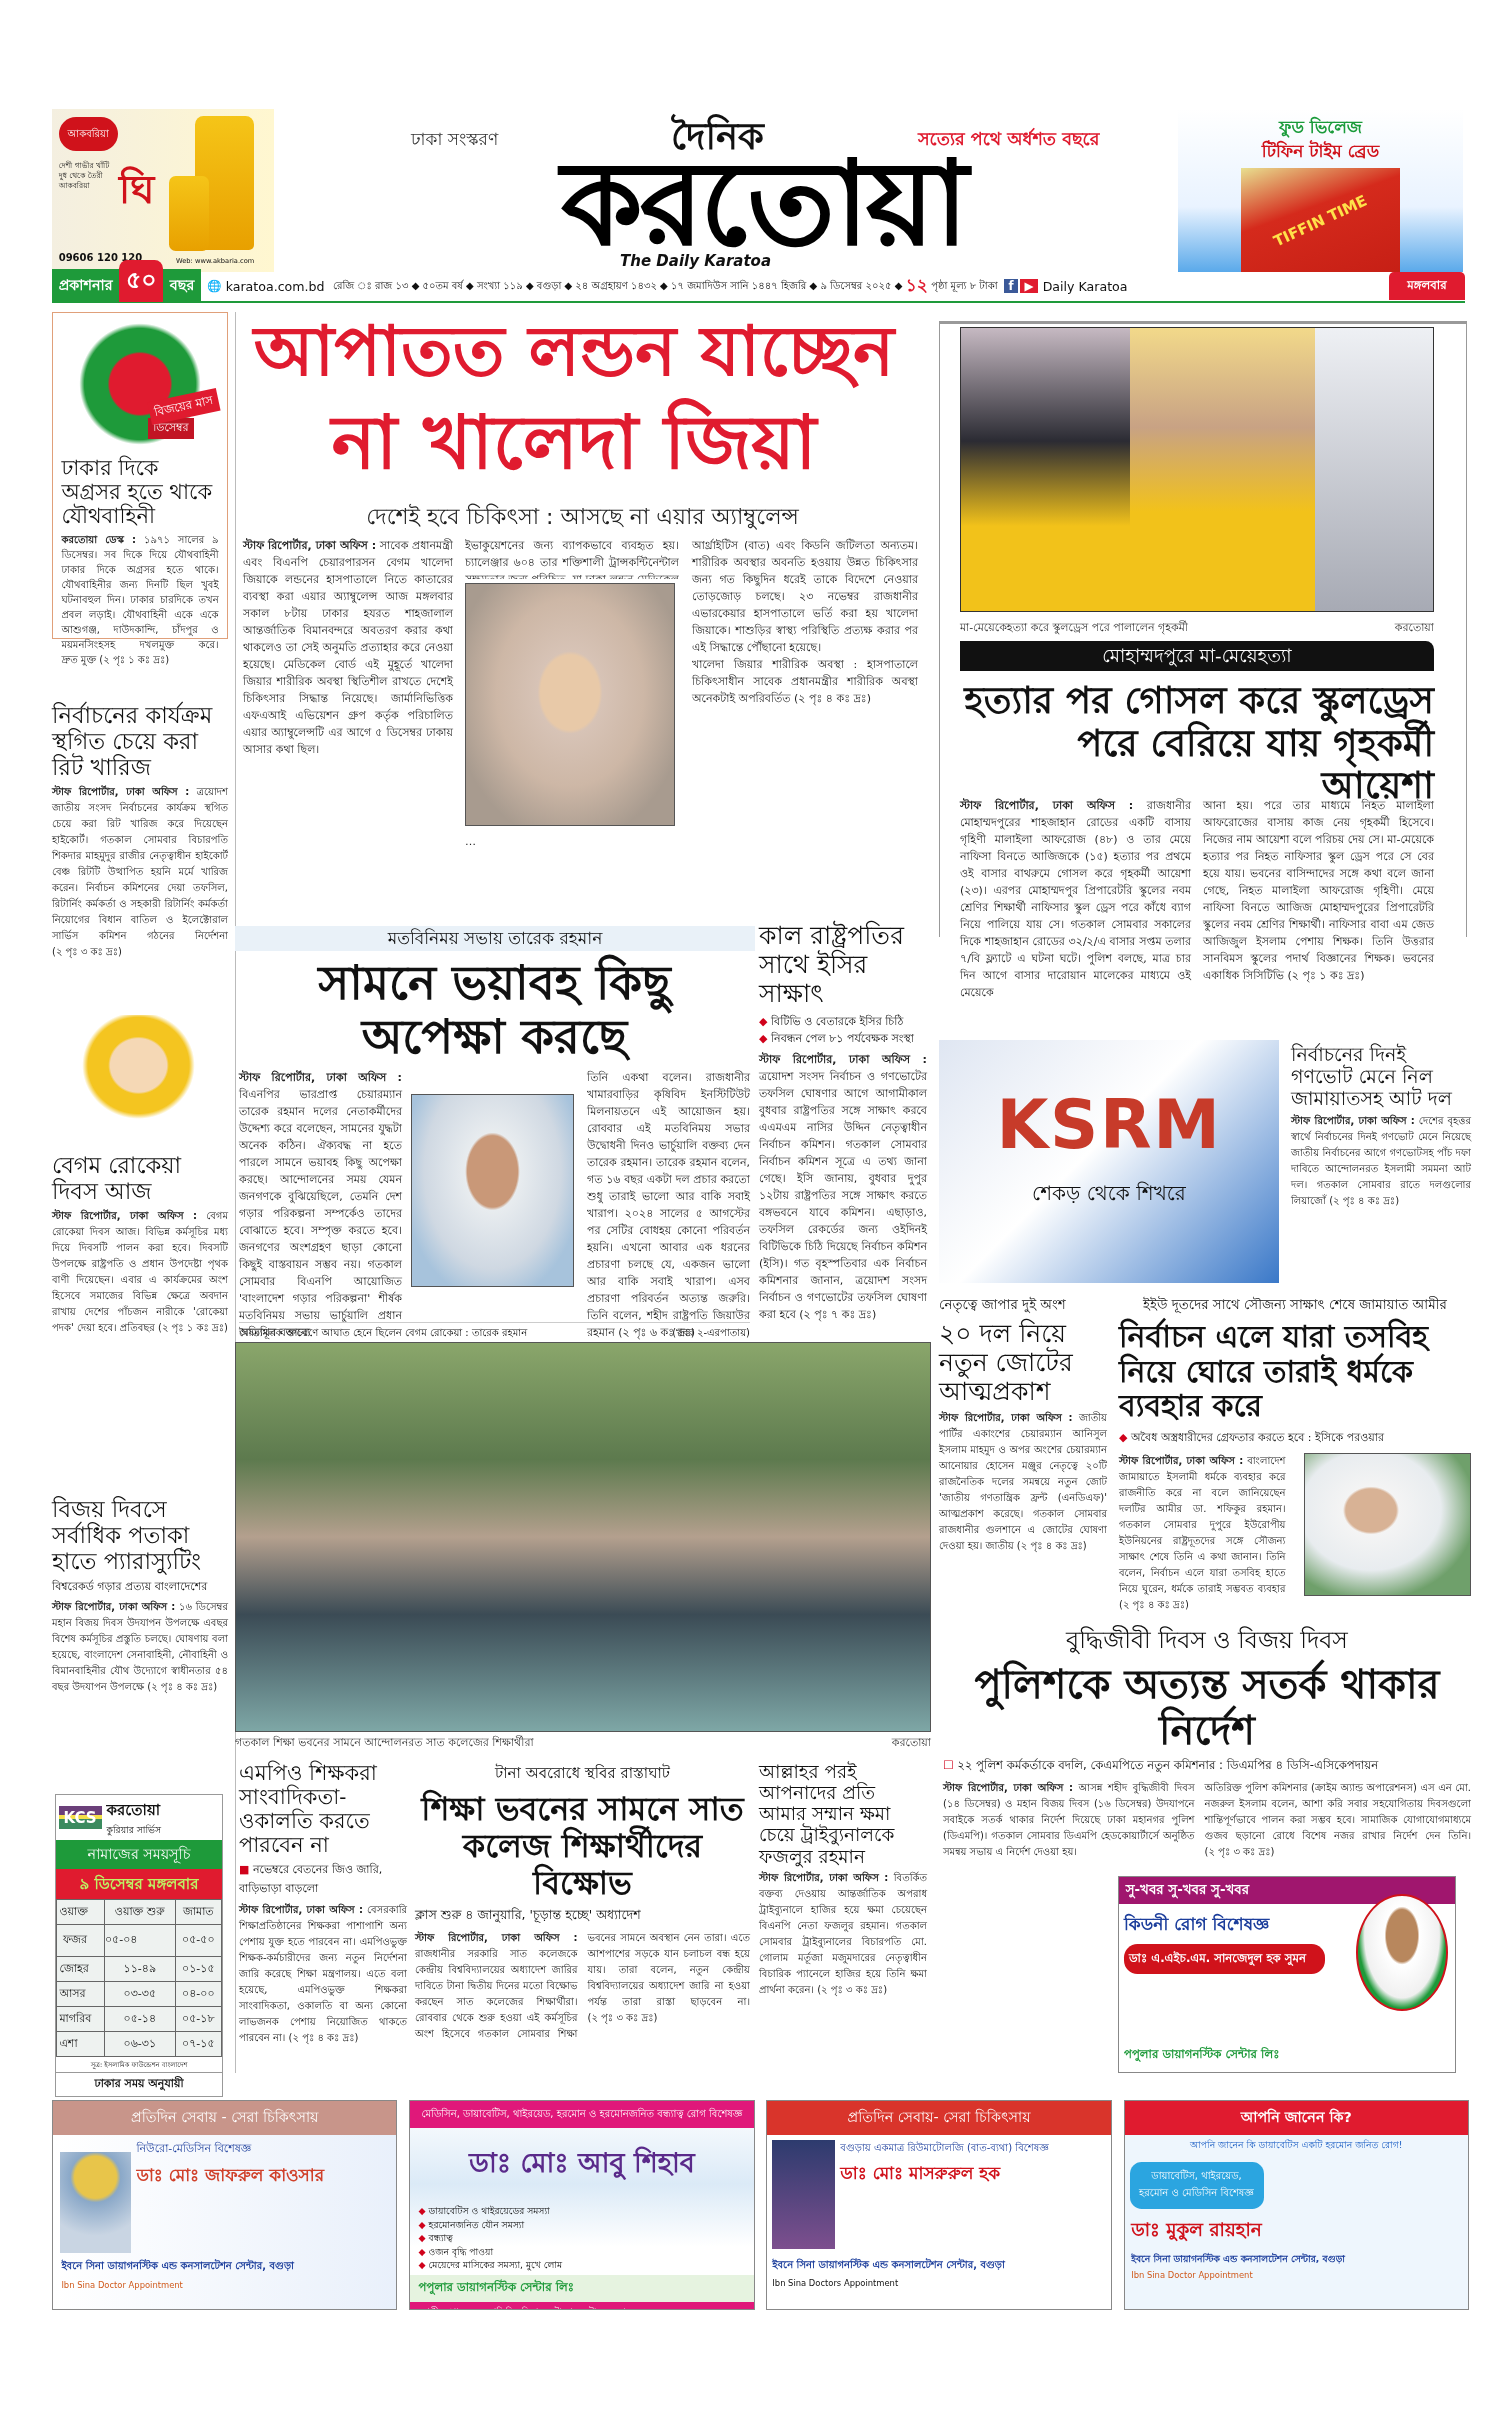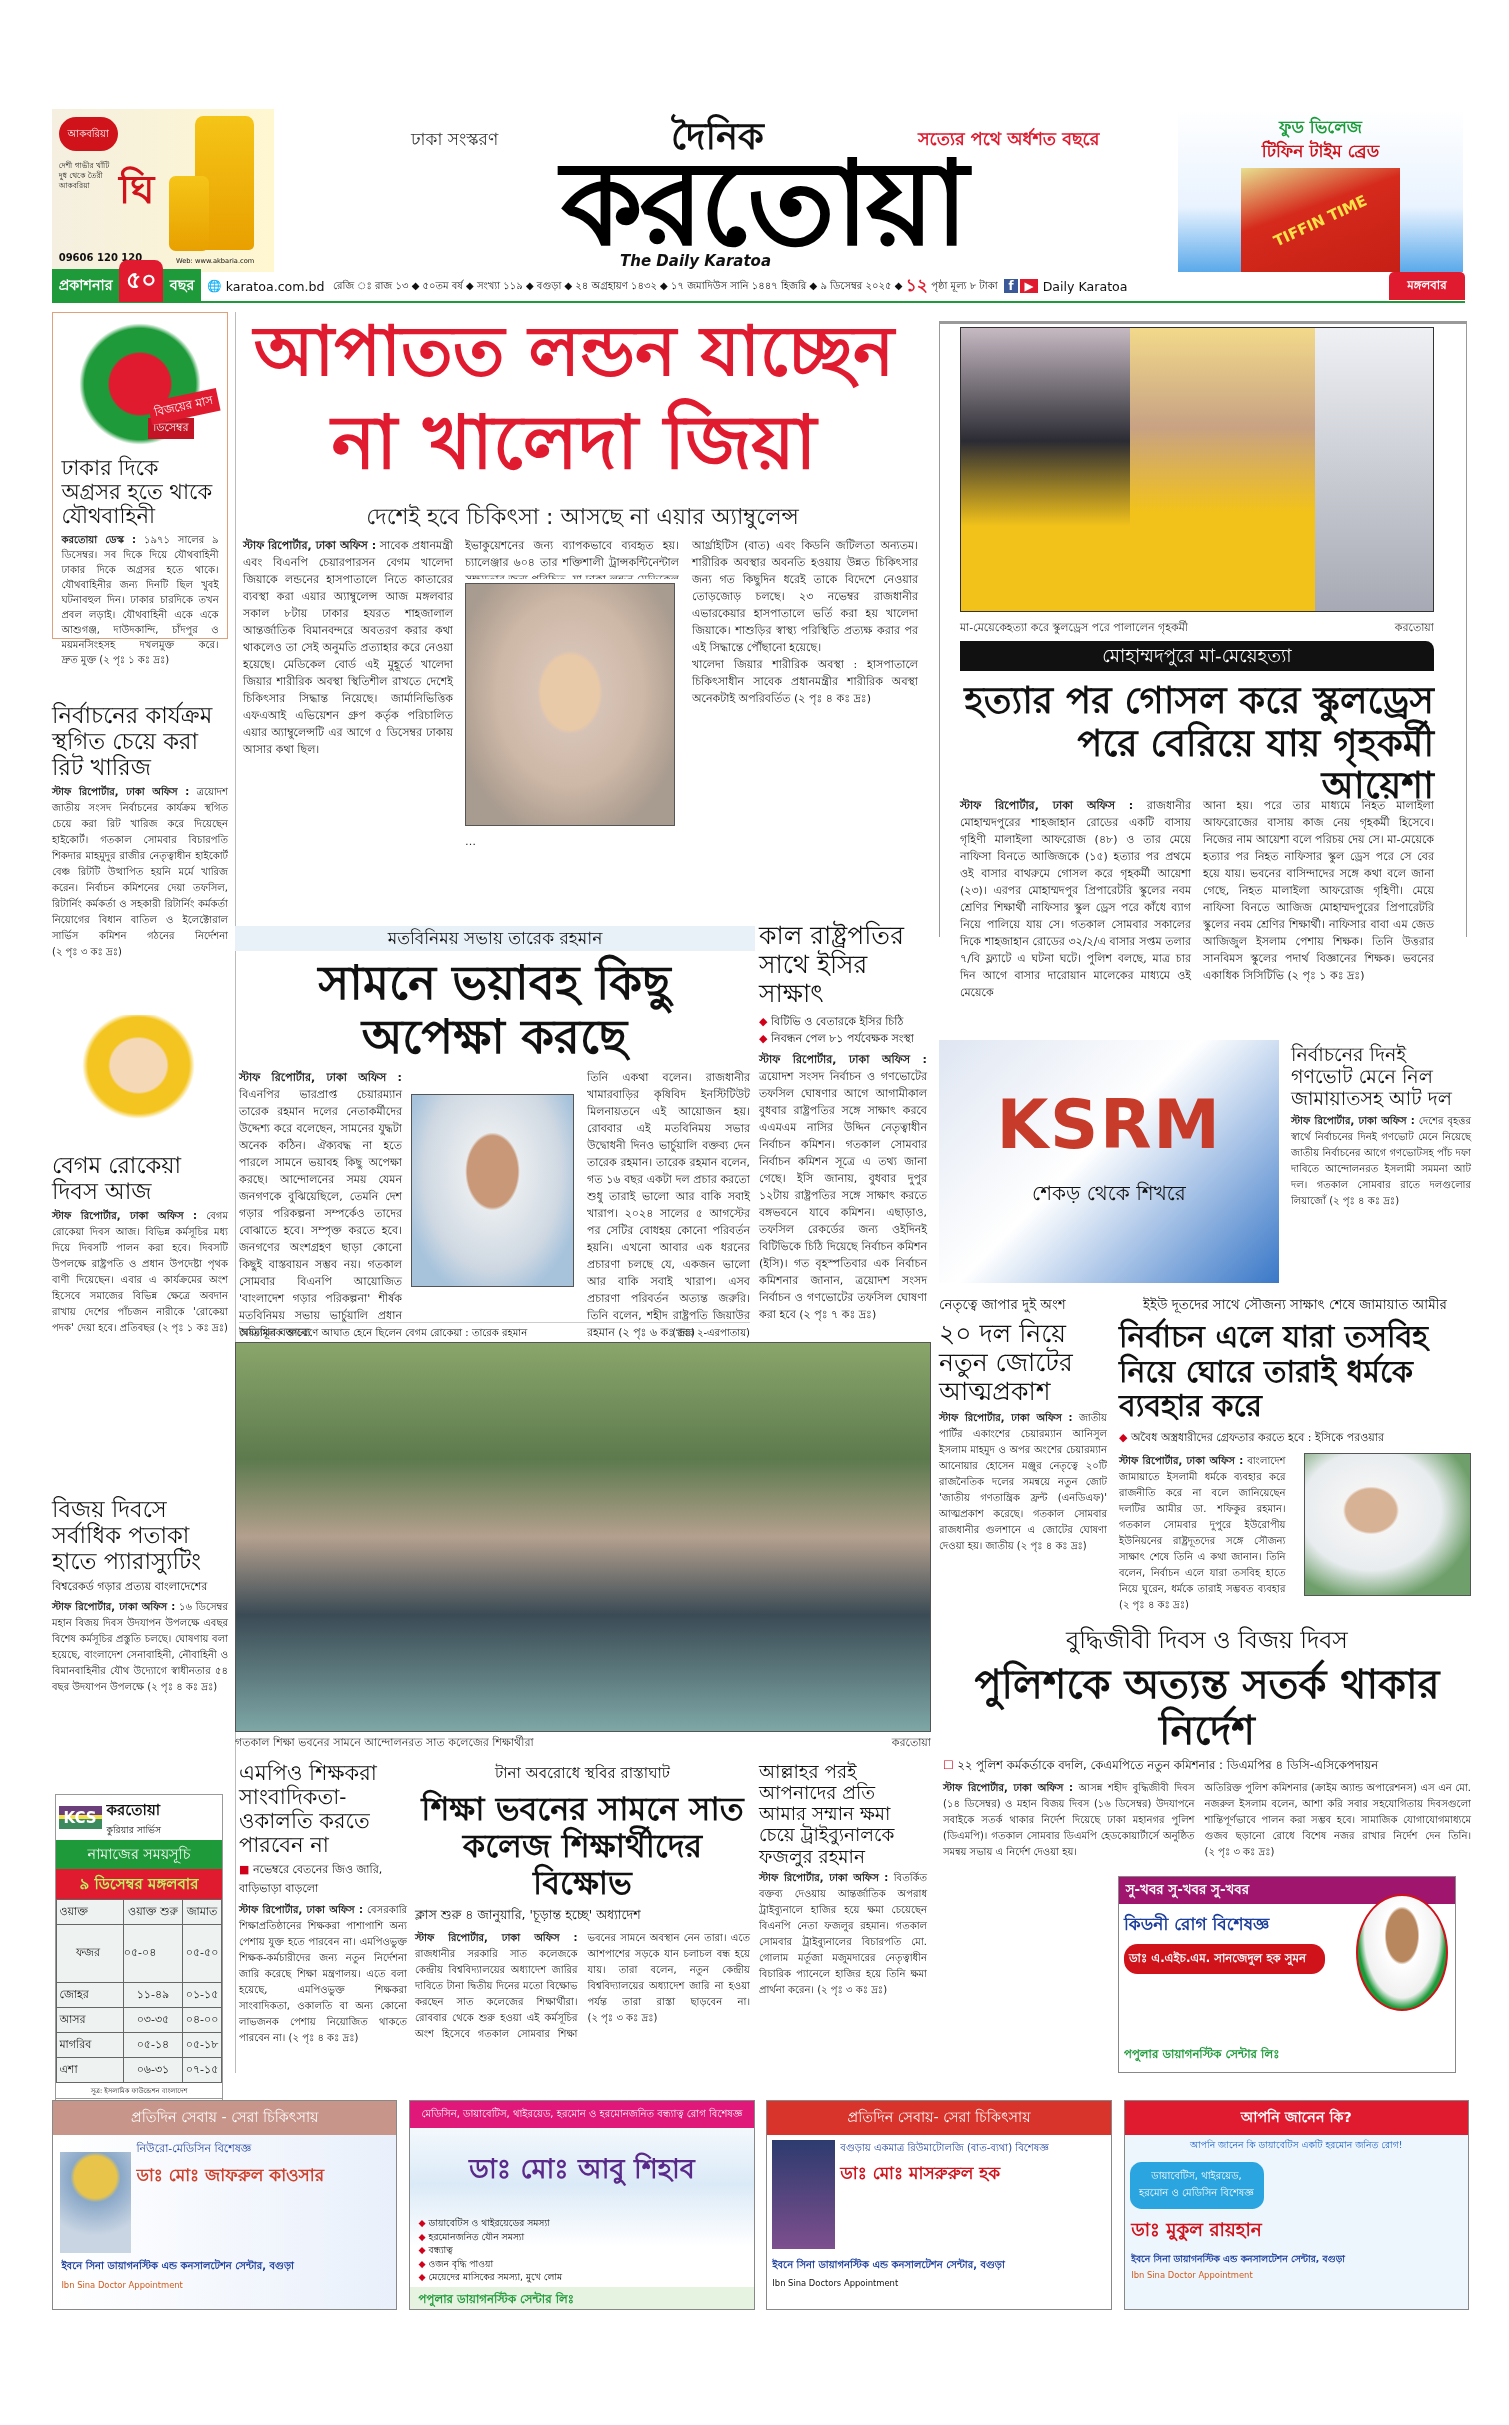--- a/index.html
+++ b/index.html
@@ -114,21 +114,21 @@
   <div style="background:#1e9a3a;color:#fff;text-align:center;font-size:14.3px;padding:2.5px">নামাজের সময়সূচি</div>
   <div style="background:#e01b2f;color:#bef264;text-align:center;font-size:15px;padding:2.5px;font-weight:bold">৯ ডিসেম্বর মঙ্গলবার</div>
   <table style="width:100%;border-collapse:collapse;font-size:11px;background:#eef2f0">
     <tbody>
         <tr>
       <td style="border:0.8px solid #666;padding:2.5px">ওয়াক্ত</td>
       <td style="border:0.8px solid #666;padding:2.5px;text-align:center">ওয়াক্ত শুরু</td>
       <td style="border:0.8px solid #666;padding:2.5px;text-align:center">জামাত</td>
     </tr>
     <tr>
-          <td style="border:0.8px solid #666;padding:19px">ফজর</td>
+          <td style="border:0.8px solid #666;padding:6px">ফজর</td>
           <td style="border:0.8px solid #666;text-align:left">০৫-০৪</td>
           <td style="border:0.8px solid #666;text-align:center">০৫-৫০</td>
         </tr>
     <tr>
           <td style="border:0.8px solid #666;padding:2.5px">জোহর</td>
           <td style="border:0.8px solid #666;text-align:center">১১-৪৯</td>
           <td style="border:0.8px solid #666;text-align:center">০১-১৫</td>
         </tr>
     <tr>
           <td style="border:0.8px solid #666;padding:2.5px">আসর</td>
@@ -321,21 +321,21 @@
   <div class="ad" style="flex:1;background:linear-gradient(90deg,#fff,#e9f0fb)">
     <div style="background:#c8958a;color:#fff;text-align:center;padding:5px;font-size:14.3px">প্রতিদিন সেবায় - সেরা চিকিৎসায়</div>
     <div style="font-size:11px;color:#1c3e9c;padding:5px 8.4px 0 8.4px;margin-left:75px">নিউরো-মেডিসিন বিশেষজ্ঞ</div>
     <div style="font-size:17px;color:#d0412b;font-weight:bold;padding:3.4px 8.4px;margin-left:75px">ডাঃ মোঃ জাফরুল কাওসার</div>
     <div style="position:relative;margin:-42px 0 0 6.7px;width:71px;height:101px;background:radial-gradient(circle at 50% 25%,#e8c54a 25%,#8aa8c8 30%,#c9d5e3 70%)"></div>
     <div style="font-size:10px;color:#1c3e9c;font-weight:bold;padding:5px 8.4px">ইবনে সিনা ডায়াগনস্টিক এন্ড কনসালটেশন সেন্টার, বগুড়া</div>
     <div style="font-size:8.4px;color:#d05a1c;padding:0 8.4px">Ibn Sina Doctor Appointment</div>
   </div>
   <div class="ad" style="flex:1;background:linear-gradient(#fff,#dbeaf7 40%,#fff 70%)">
     <div style="background:#e0187a;color:#fff;text-align:center;padding:5px;font-size:10px">মেডিসিন, ডায়াবেটিস, থাইরয়েড, হরমোন ও হরমোনজনিত বন্ধ্যাত্ব রোগ বিশেষজ্ঞ</div>
-    <div style="font-size:27px;color:#5a2a8a;font-weight:bold;text-align:center;padding:20px">ডাঃ মোঃ আবু শিহাব</div>
+    <div style="font-size:27px;color:#5a2a8a;font-weight:bold;text-align:center;padding:14px">ডাঃ মোঃ আবু শিহাব</div>
     <ul class="bul" style="padding:3.4px 8.4px;font-size:9.2px">
       <li style="font-size:9.2px;line-height:13.4px">ডায়াবেটিস ও থাইরয়েডের সমস্যা</li>
       <li style="font-size:9.2px;line-height:13.4px">হরমোনজনিত যৌন সমস্যা</li>
       <li style="font-size:9.2px;line-height:13.4px">বন্ধ্যাত্ব</li>
       <li style="font-size:9.2px;line-height:13.4px">ওজন বৃদ্ধি পাওয়া</li>
       <li style="font-size:9.2px;line-height:13.4px">মেয়েদের মাসিকের সমস্যা, মুখে লোম</li>
     </ul>
     <div style="font-size:11.7px;color:#1e9a3a;font-weight:bold;padding:3.4px 8.4px;background:#e6f3e0">পপুলার ডায়াগনস্টিক সেন্টার লিঃ</div>
     <div style="font-size:9.2px;color:#fff;background:#e0187a;padding:3.4px 8.4px">রোগী দেখার সময়: প্রতিদিন বিকাল ৫টা-রাত ৯টা, শুক্রবার বন্ধ।</div>
   </div>

